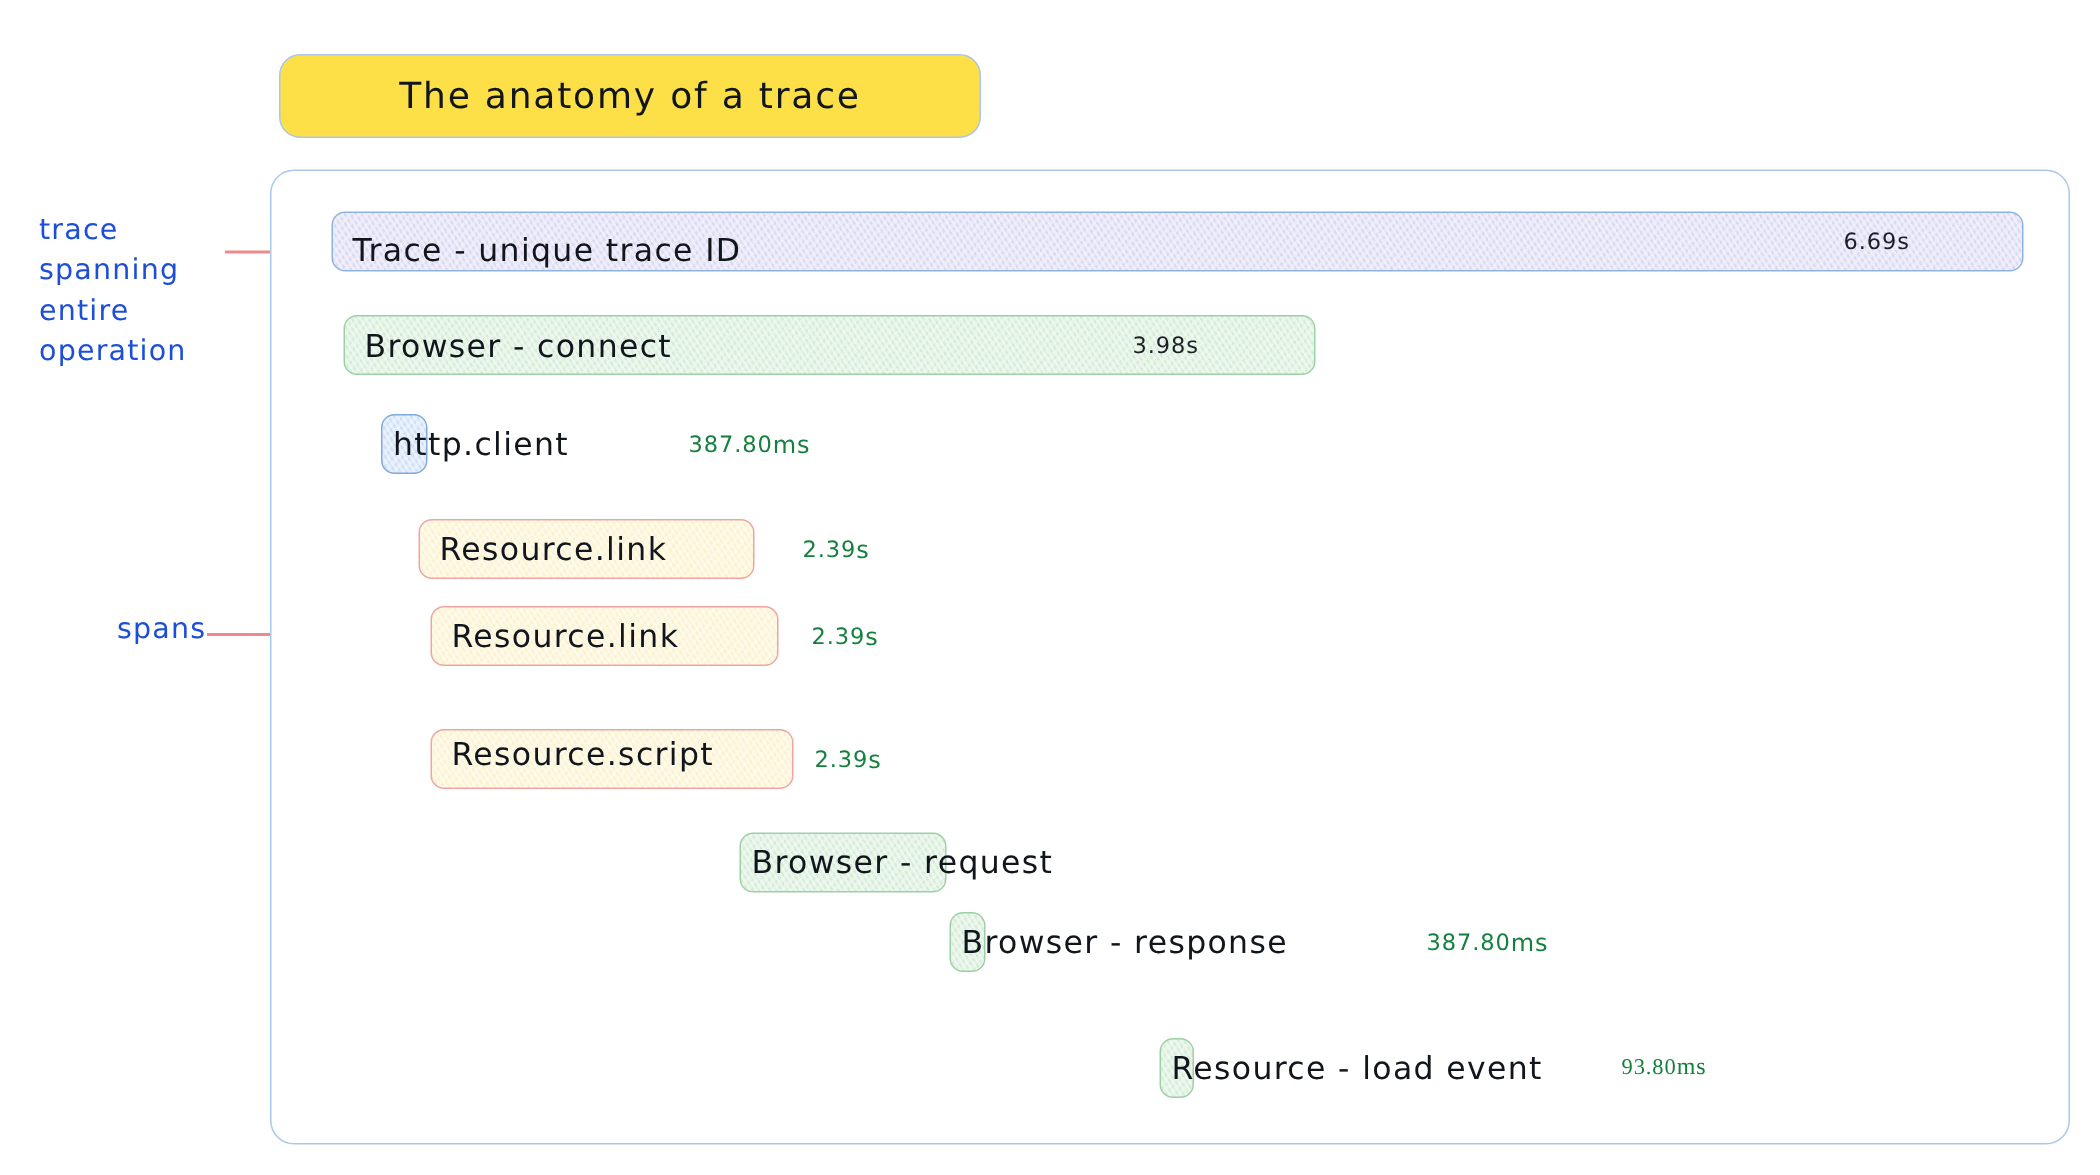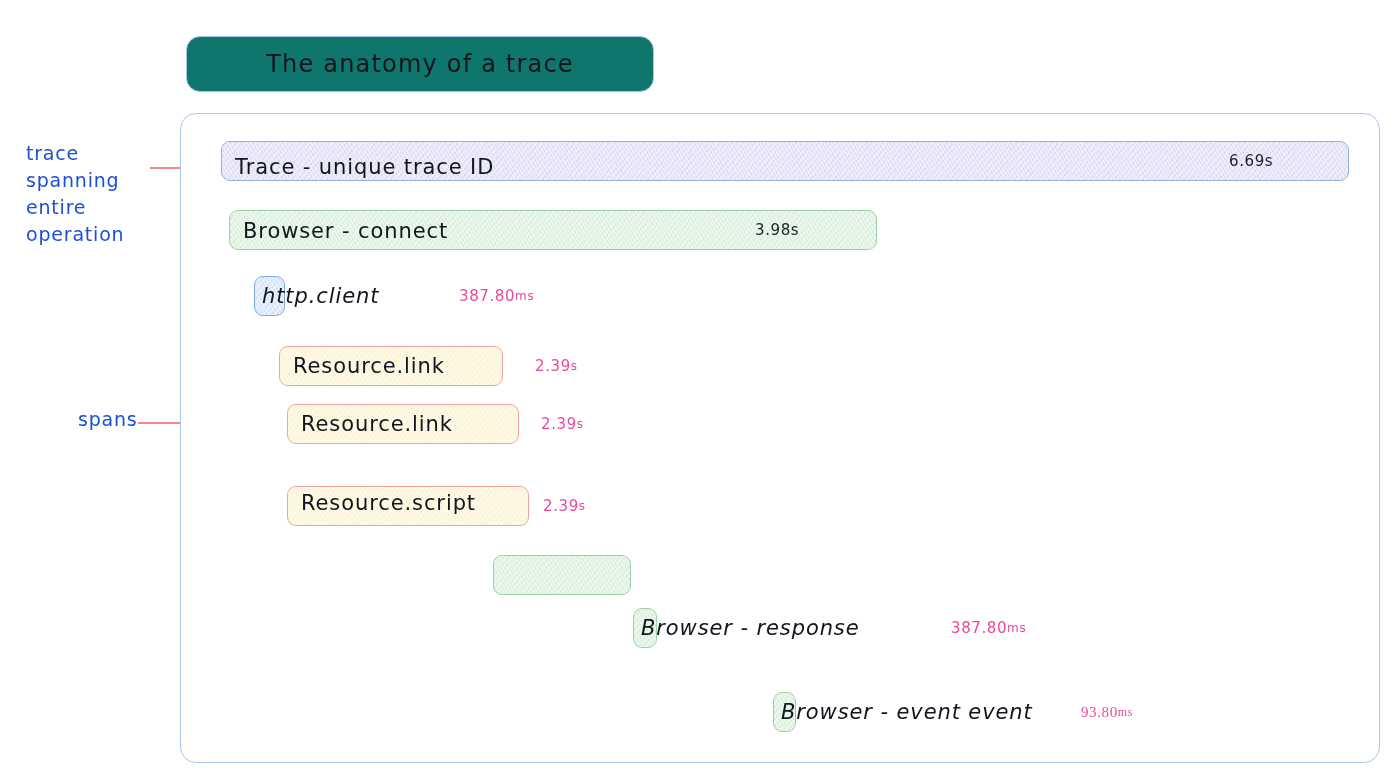--- a/index.html
+++ b/index.html
@@ -28,21 +28,21 @@
 
   
   .title-card {
     position: absolute;
     left: 186px;
     top: 36px;
     width: 468px;
     height: 56px;
     border: 1.6px solid #a8c7ea;
     border-radius: 14px;
-    background: #0f766e;
+    background: #fde047;
     display: flex;
     align-items: center;
     justify-content: center;
   }
   .title-card .title-text {
     font-size: 24px;
     letter-spacing: 1.2px;
     color: #11161d;
   }
 
@@ -119,31 +119,31 @@
 
   .bar-label {
     position: absolute;
     left: 14px;
     font-size: 21px;
     letter-spacing: 0.9px;
     color: #11161d;
     white-space: nowrap;
     z-index: 3;
   }
-  .bar-label.overflow { left: 10px; font-style: italic; }
+  .bar-label.overflow { left: 10px; }
 
   .dur {
     position: absolute;
     font-size: 15px;
     letter-spacing: 0.6px;
-    color: #ec4899;
+    color: #15803d;
     white-space: nowrap;
     z-index: 3;
   }
-  .dur .unit { font-size: 12px; }
+  .dur .unit { font-size: 16px; }
 
   .dur-inside {
     position: absolute;
     font-size: 15px;
     letter-spacing: .6px;
     color: #1b1f26;
     z-index: 4;
     white-space: nowrap;
     justify-content: flex-end;
   }
@@ -200,27 +200,28 @@
         <span>2.39</span>
         <span class="unit">s</span>
       </div>
       <div class="bar yellow" style="left: 106px; top: 372px; width: 242px;"></div>
       <div class="hand bar-label" style="left: 120px; top: 372px; height: 33px; display: flex; align-items: center; position: absolute;">Resource.script</div>
       <div class="hand dur" style="left: 362px; top: 372px; height: 40px; display: flex; align-items: center; position: absolute;">
         <span>2.39</span>
         <span class="unit">s</span>
       </div>
       <div class="bar green" style="left: 312px; top: 441px; width: 138px;"></div>
+      <div class="hand bar-label overflow" style="left: 320px; top: 441px; height: 40px; display: flex; align-items: center; position: absolute;">Browser - request</div>
       <div class="bar green" style="left: 452px; top: 494px; width: 24px;"></div>
       <div class="hand bar-label overflow" style="left: 460px; top: 494px; height: 40px; display: flex; align-items: center; position: absolute;">Browser - response</div>
       <div class="hand dur" style="left: 770px; top: 494px; height: 40px; display: flex; align-items: center; position: absolute;">
         <span>387.80</span>
         <span class="unit">ms</span>
       </div>
       <div class="bar green" style="left: 592px; top: 578px; width: 23px;"></div>
-      <div class="hand bar-label overflow" style="left: 600px; top: 578px; height: 40px; display: flex; align-items: center; position: absolute;">Browser - event event</div>
+      <div class="hand bar-label overflow" style="left: 600px; top: 578px; height: 40px; display: flex; align-items: center; position: absolute;">Resource - load event</div>
       <div class="hand dur" style="left: 900px; top: 578px; height: 40px; display: flex; align-items: center; position: absolute; font-family: Liberation Serif, serif;">
         <span>93.80</span>
         <span class="unit">ms</span>
       </div>
     </div>
 
 </div>
 
 </body></html>

